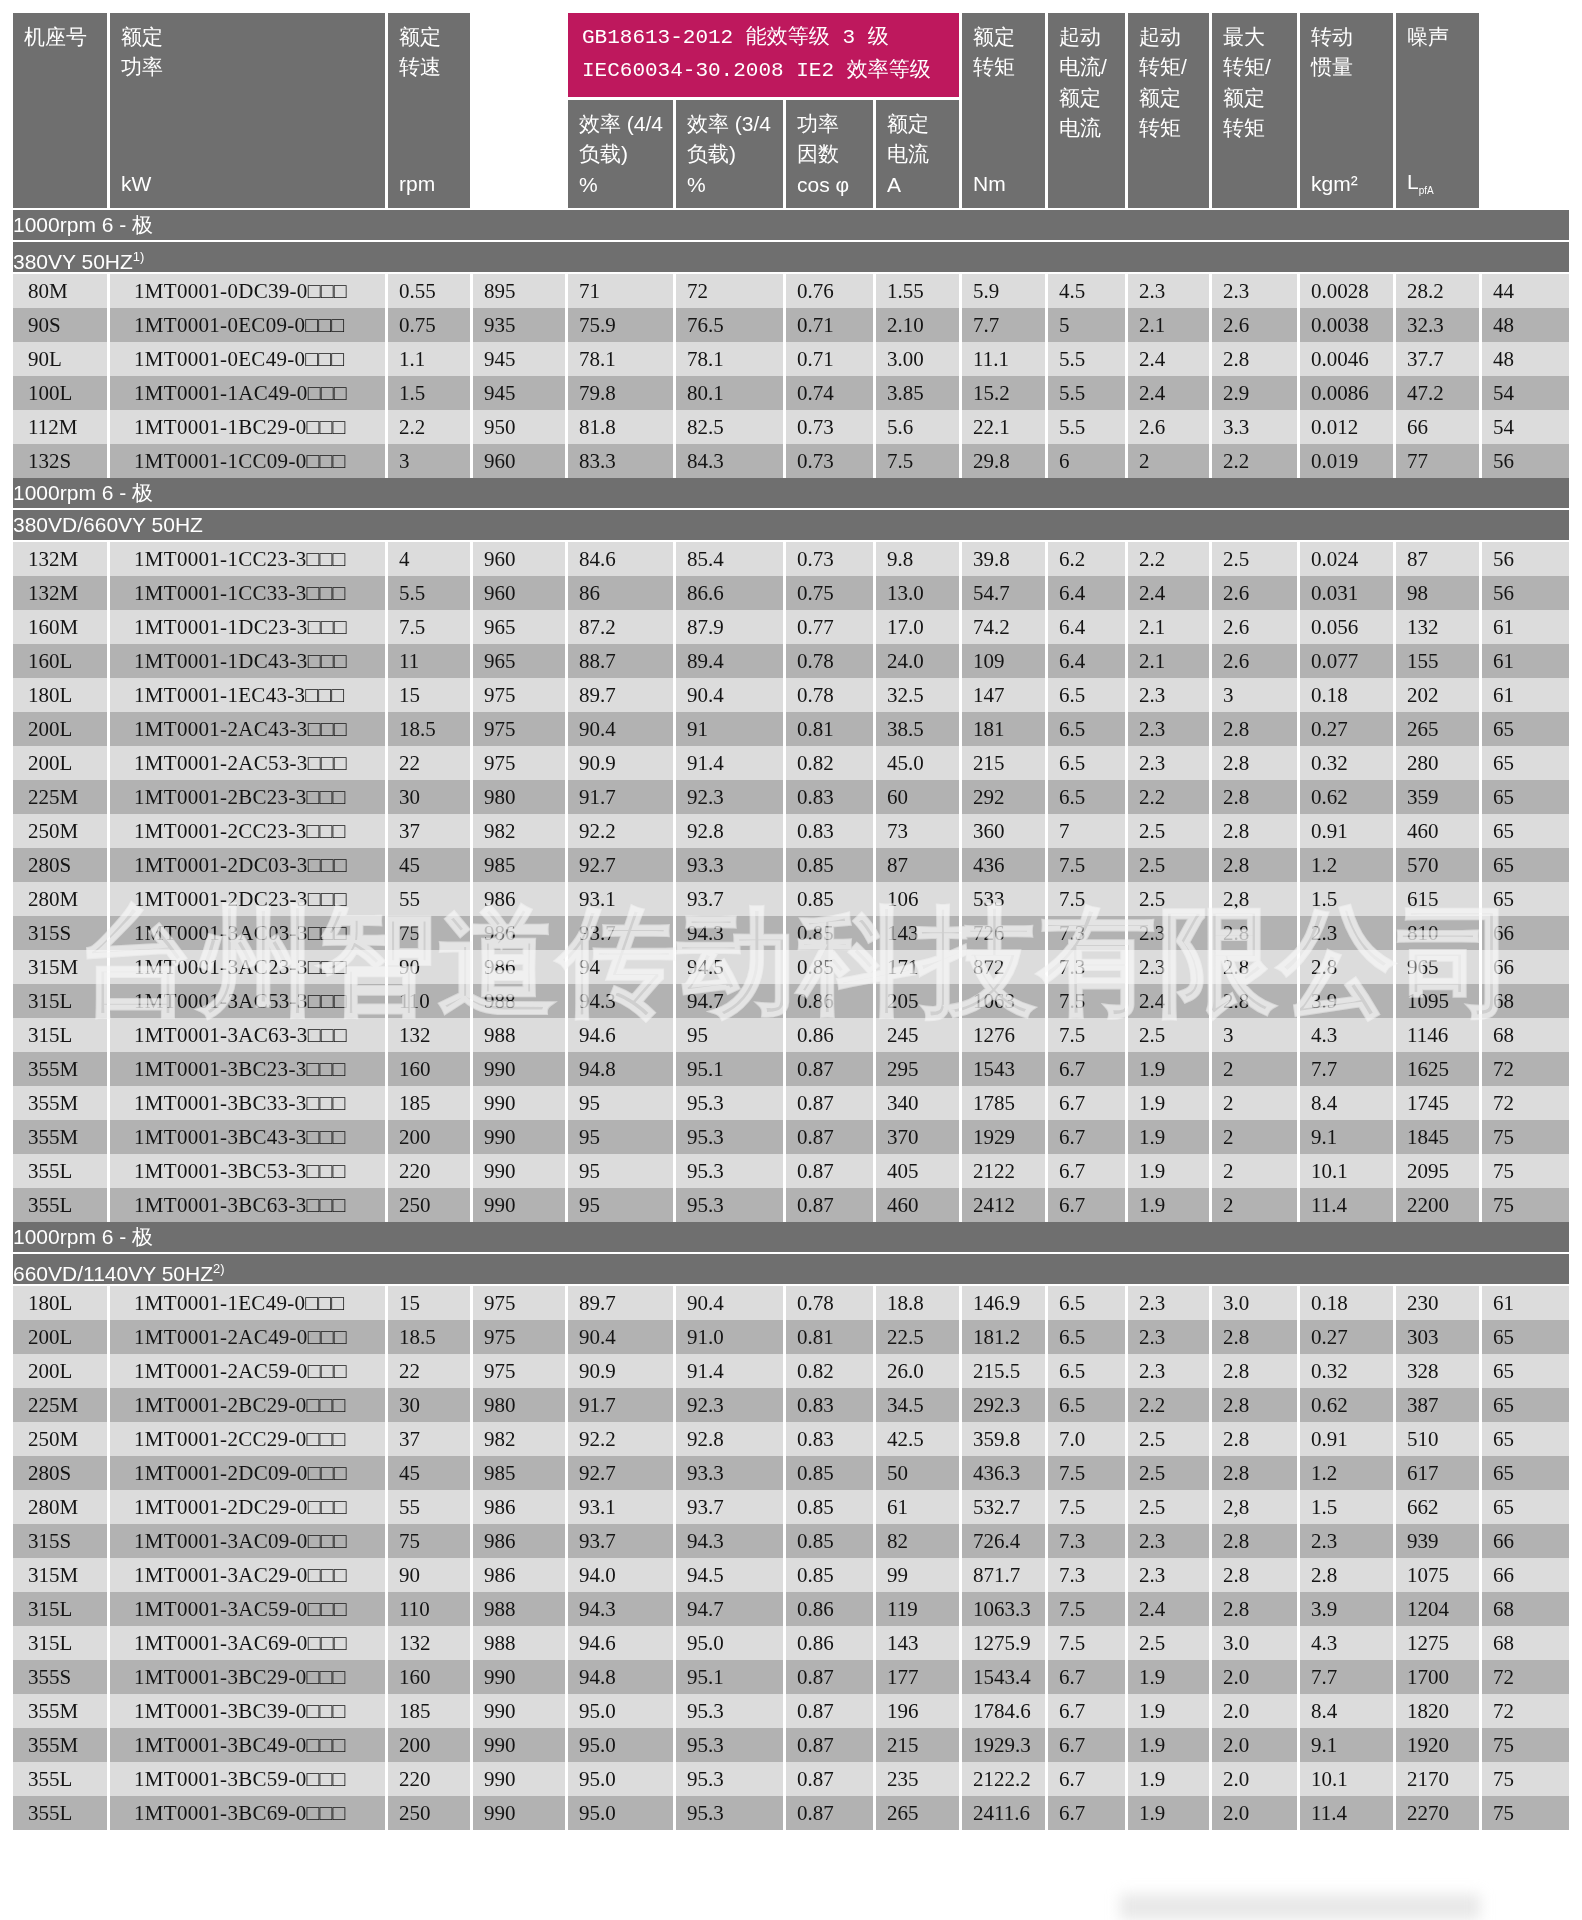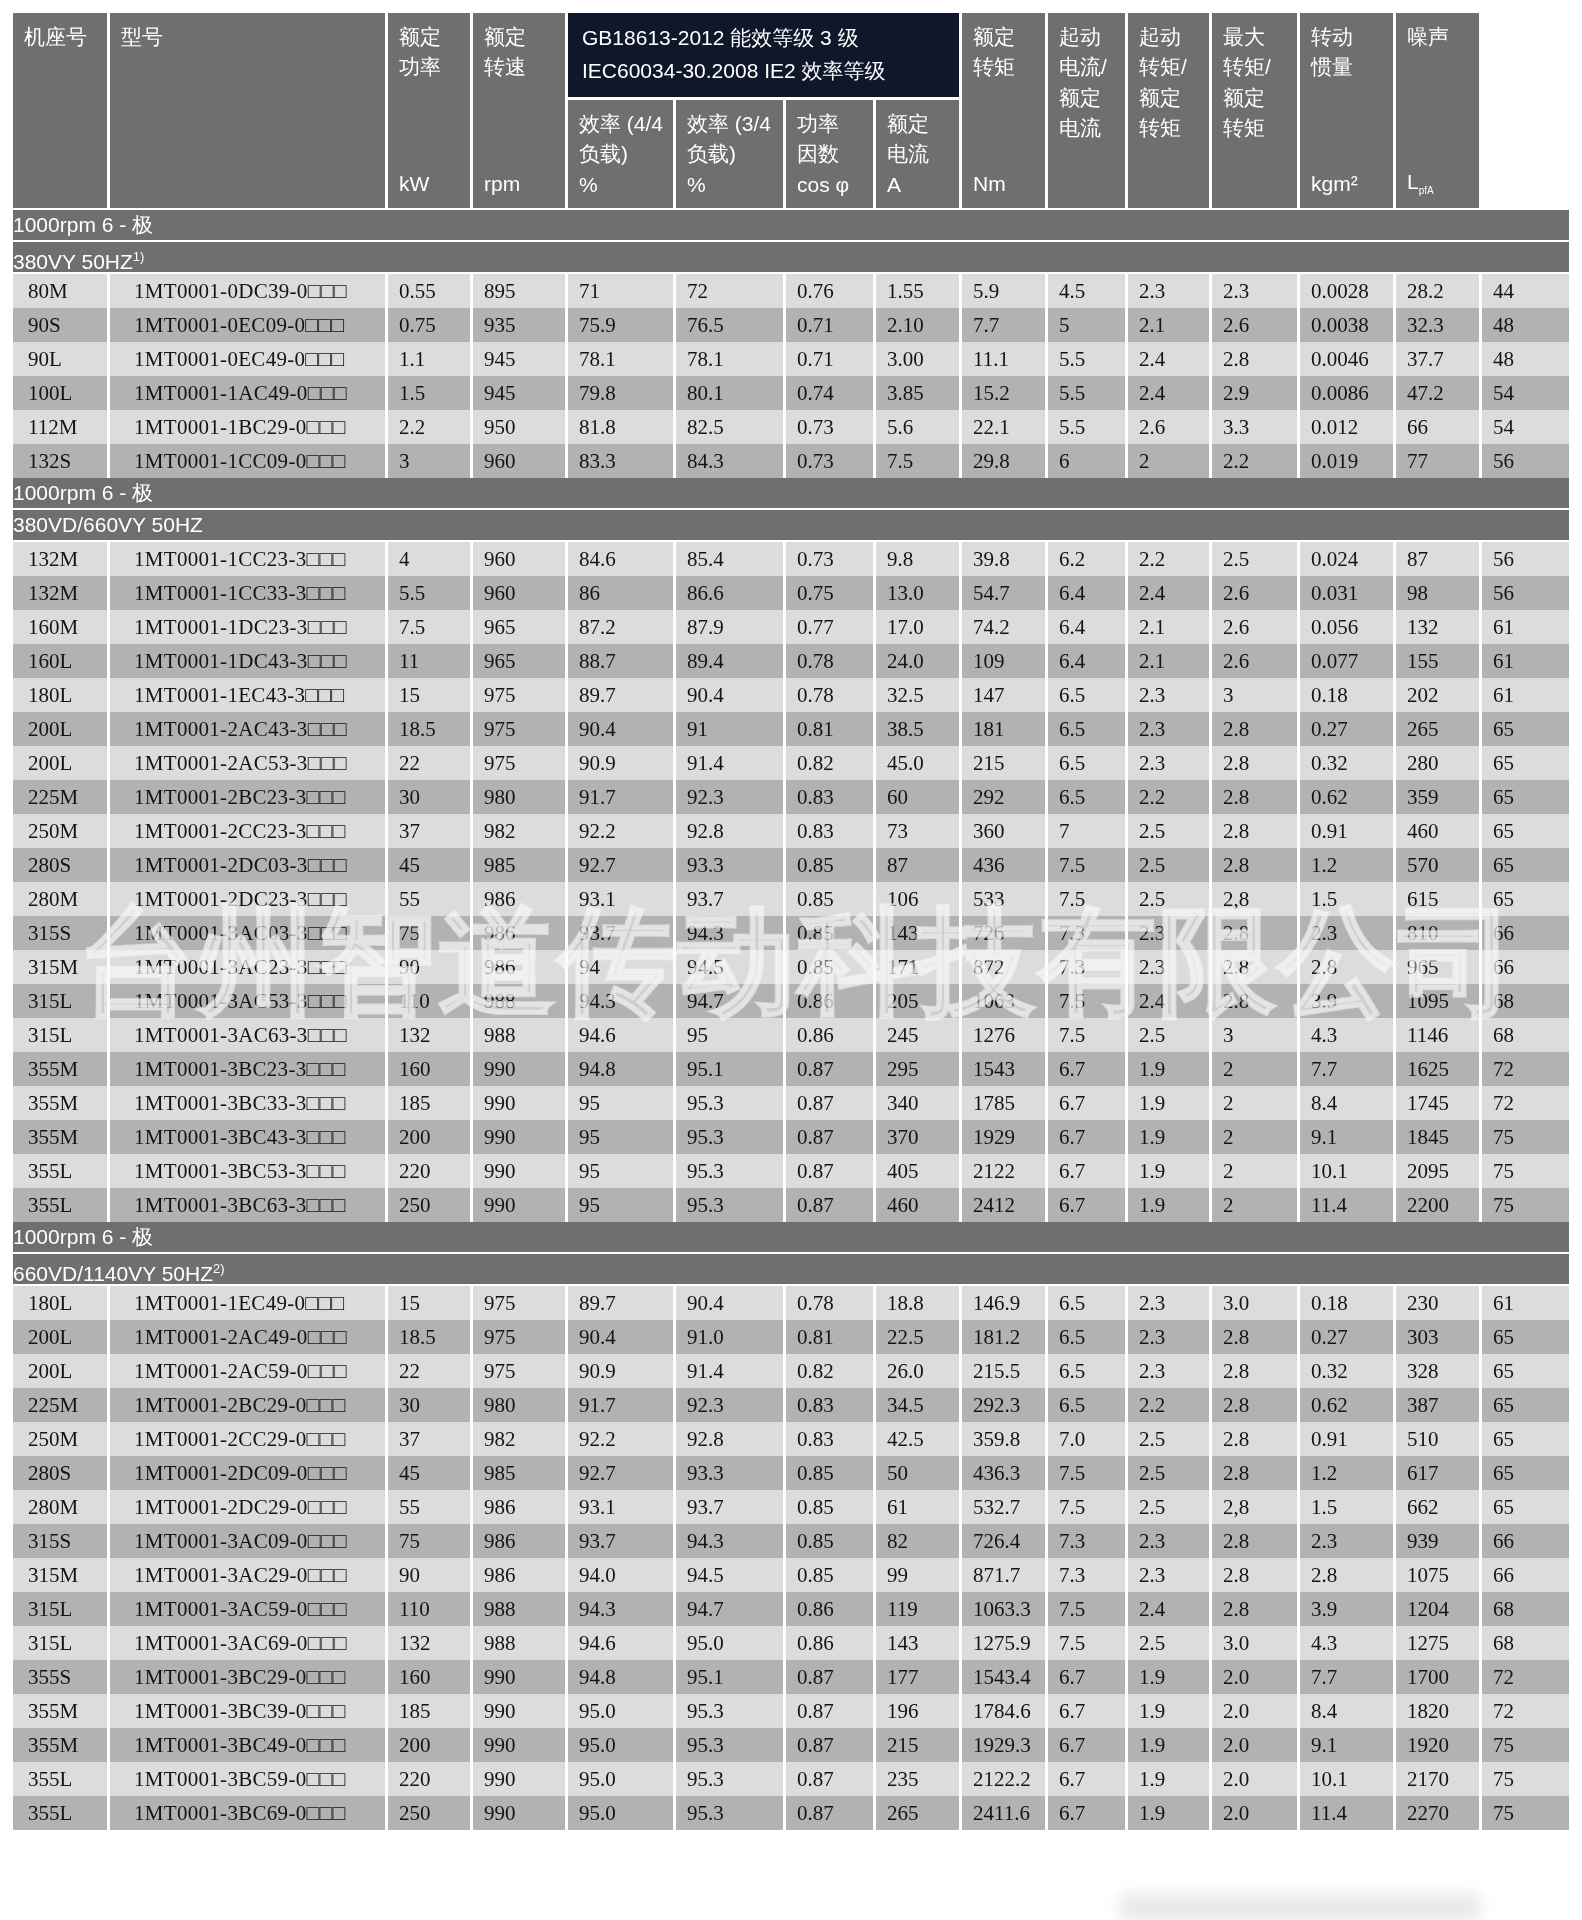--- a/index.html
+++ b/index.html
@@ -31,23 +31,24 @@
     background:#6f6f6f; color:#ffffff;
     padding:9px 8px 9px 11px;
     font-size:21px; line-height:1.45;
     display:flex; flex-direction:column; justify-content:space-between;
   }
   .hcell .title { white-space:pre-line; }
   .hcell .unit { white-space:nowrap; }
   .span2 { grid-row:span 2; }
   .group-title {
     grid-column:5 / span 4; grid-row:1;
-    background:#0f172a; color:#fff;
+    background:#be185d; color:#fff;
     padding:9px 8px 6px 14px; font-size:21px; line-height:1.55;
     white-space:pre-line;
+    font-family:Liberation Mono, monospace;
   }
   sub { font-size:10px; }
   sup { font-size:13px; }
 
   
   .bar {
     height:30px; line-height:30px; margin-bottom:2px;
     background:#6f6f6f; color:#ffffff;
     text-align:left; font-size:21px;
   }
@@ -84,23 +85,20 @@
 <body>
 
 <div class="page">
   <div class="tbl">
 
     <div class="thead">
       <div class="hcell span2">
         <div class="title">机座号</div>
       </div>
       <div class="hcell span2">
-        <div class="title">型号</div>
-      </div>
-      <div class="hcell span2">
         <div class="title">额定
 功率</div>
         <div class="unit">kW</div>
       </div>
       <div class="hcell span2">
         <div class="title">额定
 转速</div>
         <div class="unit">rpm</div>
       </div>
 

